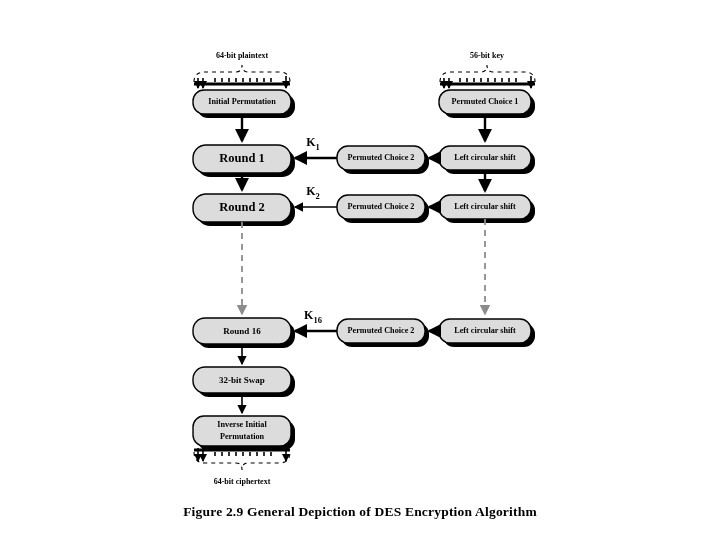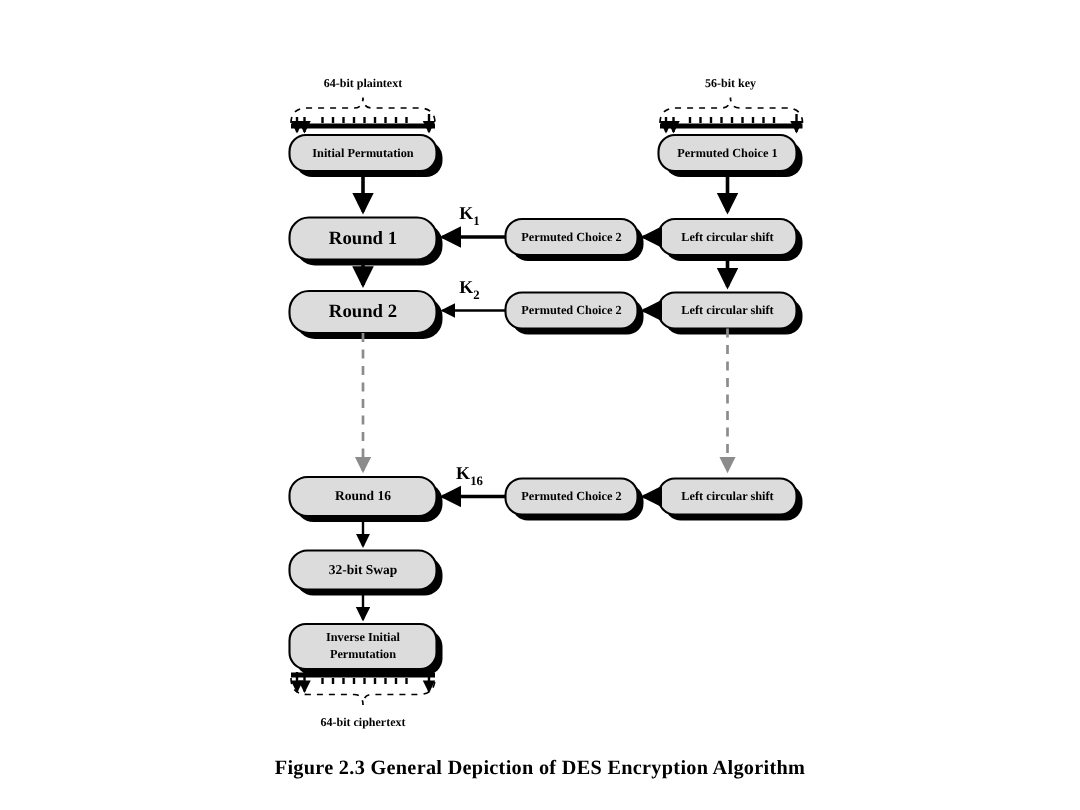--- a/index.html
+++ b/index.html
@@ -288,13 +288,13 @@
       <rect class="box-shadow" x="341" y="323" width="88" height="24" rx="11" ry="11"></rect>
       <rect class="box-rect" x="337" y="319" width="88" height="24" rx="11" ry="11"></rect>
       <text class="box-label small" x="381" y="331.5">Permuted Choice 2</text>
     </g>
     <line class="solid-line" x1="439" y1="331" x2="429" y2="331" marker-end="url(#arrow-black)"></line>
     <line class="solid-line" x1="337" y1="331" x2="295" y2="331" marker-end="url(#arrow-black)"></line>
     <text class="key-label" x="313" y="319"><tspan>K</tspan><tspan class="key-sub" dy="4">16</tspan></text>
   </svg>
 </div>
 
-<div class="caption">Figure 2.3  General Depiction of DES Encryption Algorithm</div>
+<div class="caption">Figure 2.9  General Depiction of DES Encryption Algorithm</div>
 
 </body></html>

